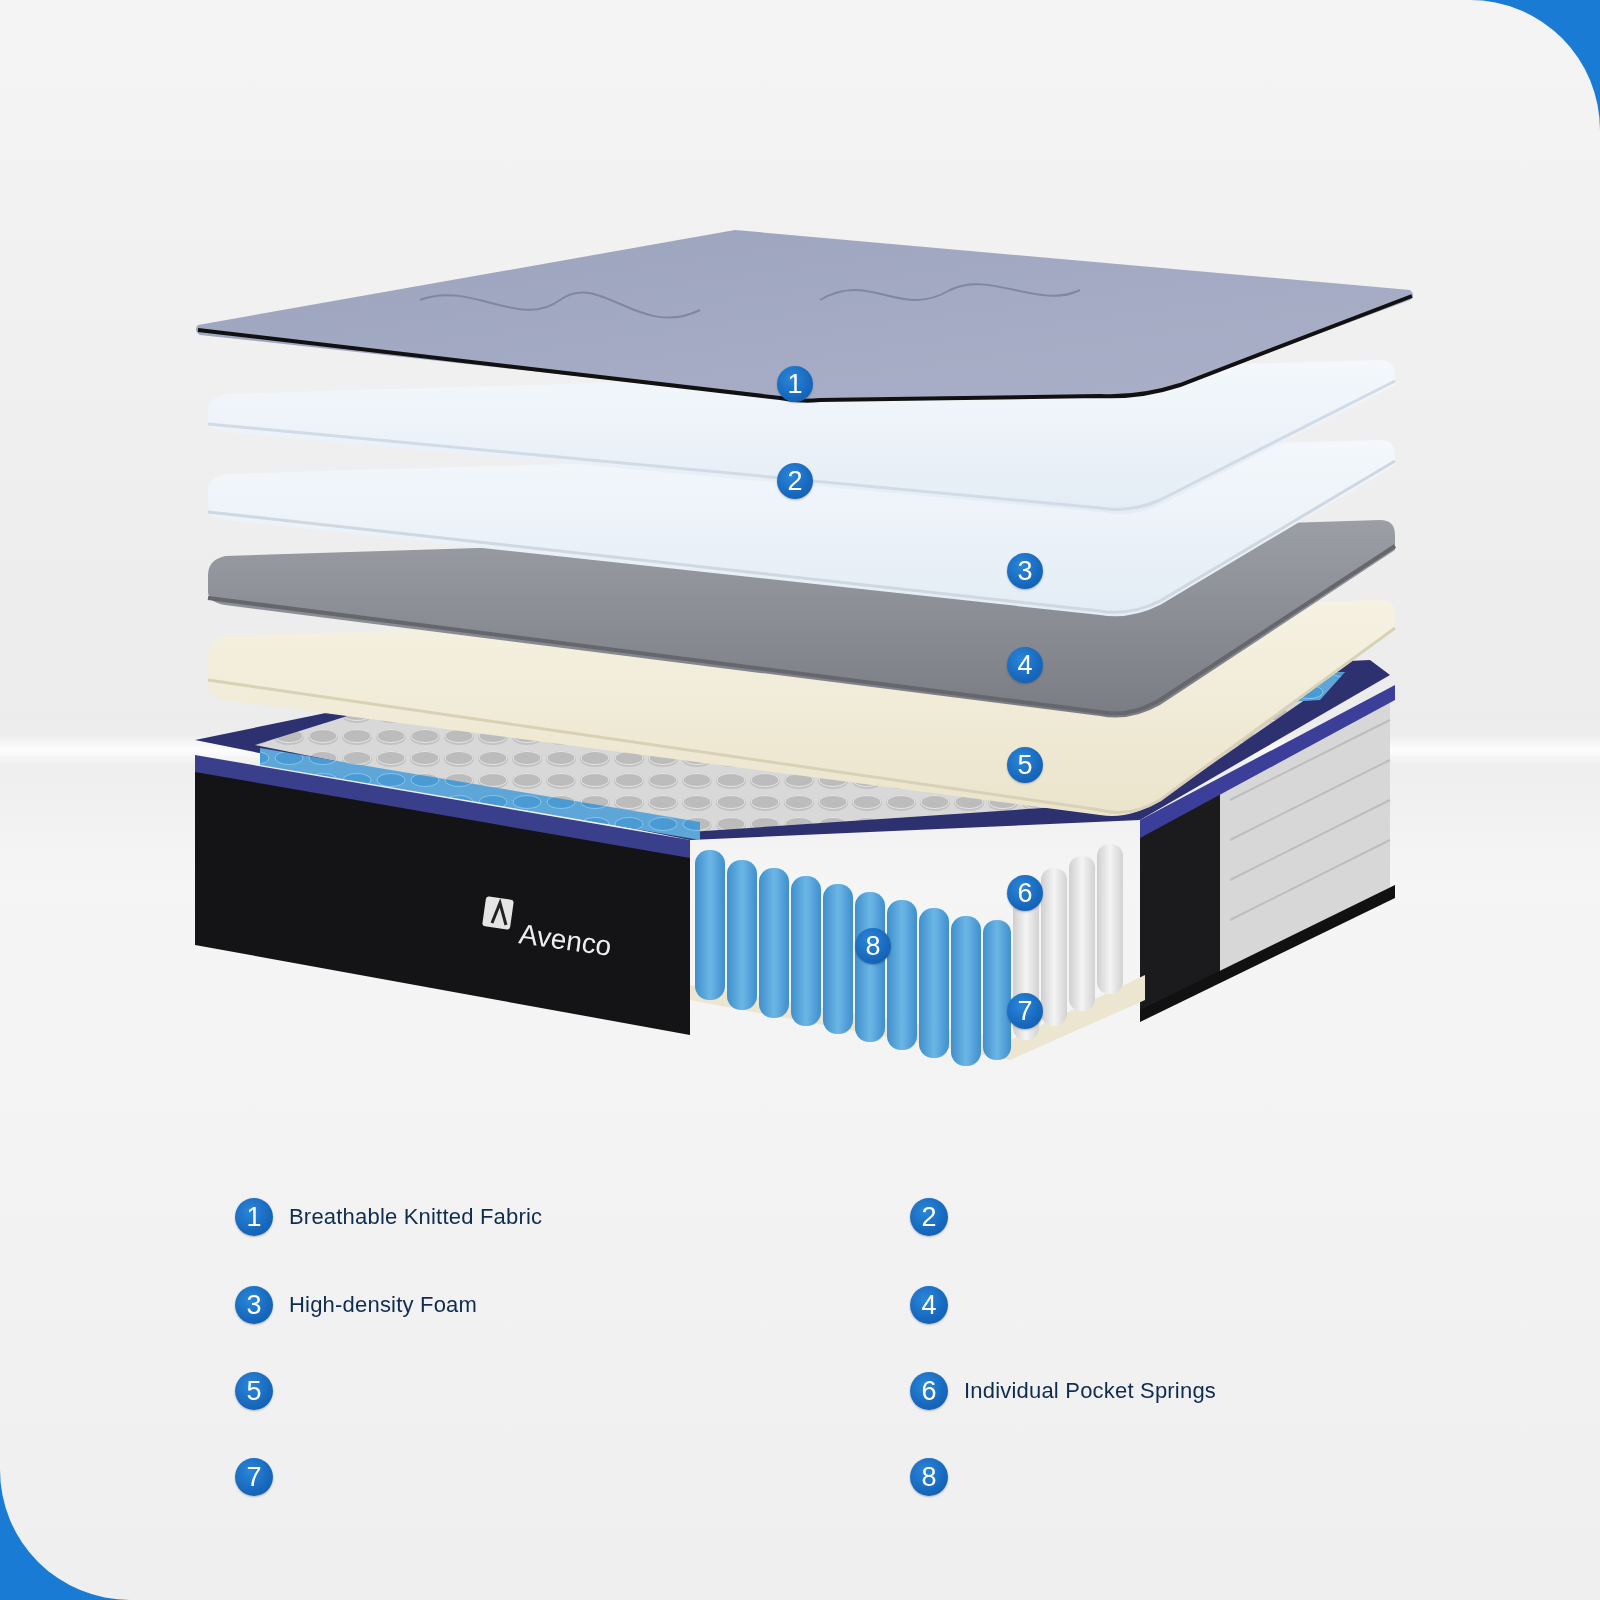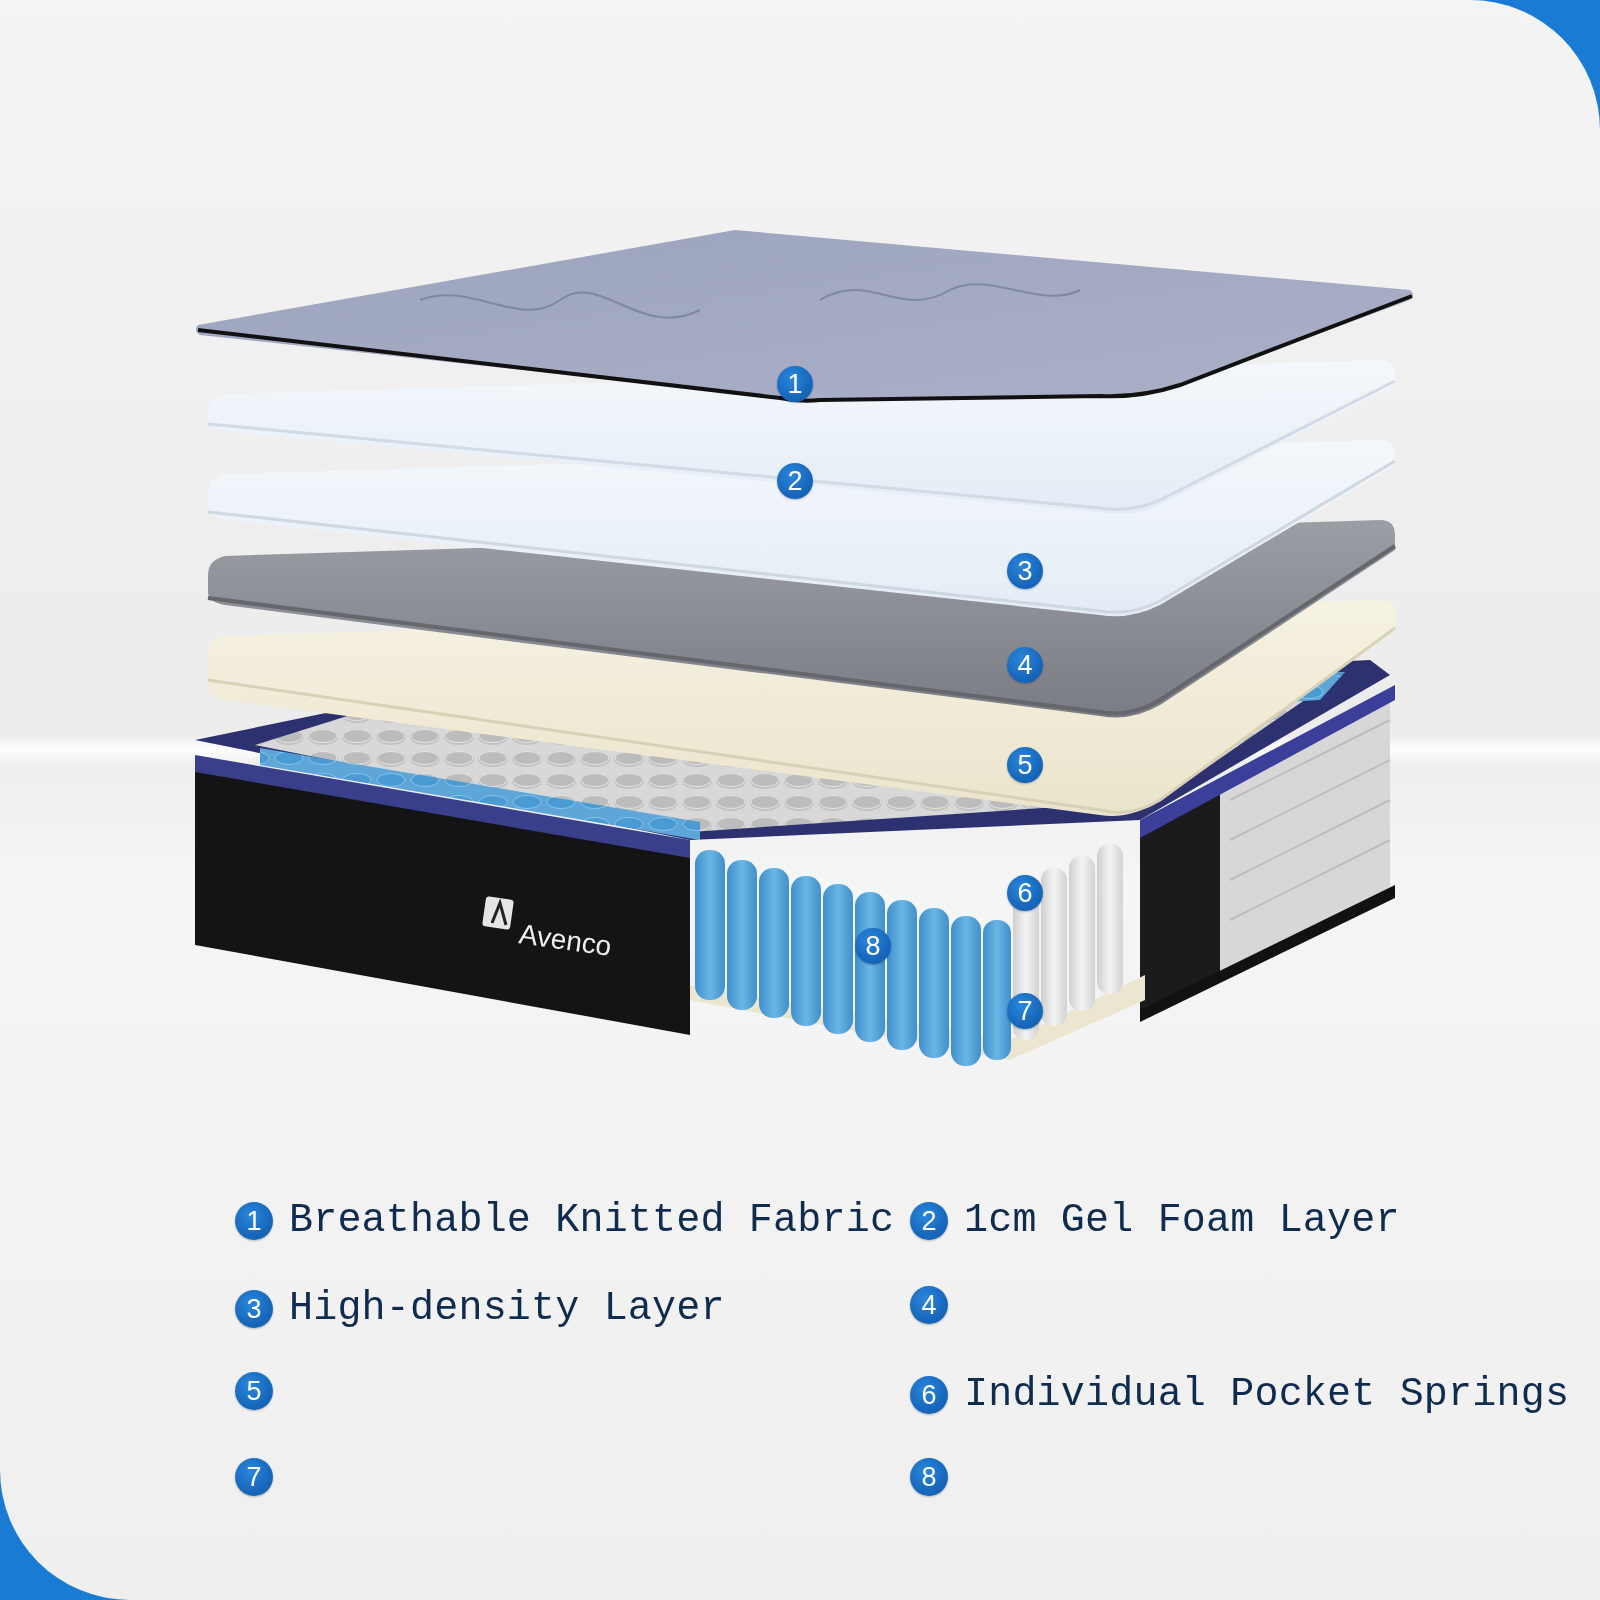--- a/index.html
+++ b/index.html
@@ -4,21 +4,21 @@
 <style>
   html, body { margin:0; padding:0; }
   body { width:1600px; height:1600px; position:relative; overflow:hidden; background:#1a7bd4; font-family:"Liberation Sans", sans-serif; }
   .card { position:absolute; left:0; top:0; width:1600px; height:1600px; background:linear-gradient(180deg,#f4f4f4 0%,#ececec 45%,#f5f5f5 55%,#efefef 100%); border-top-right-radius:130px; border-bottom-left-radius:130px; overflow:hidden; }
   .backdrop-line { position:absolute; left:0; right:0; top:735px; height:30px; background:linear-gradient(180deg,rgba(255,255,255,0) 0%, rgba(255,255,255,.9) 50%, rgba(255,255,255,0) 100%); }
   svg.illu { position:absolute; left:0; top:0; }
   .badge { position:absolute; width:36px; height:36px; border-radius:50%; background:radial-gradient(circle at 40% 35%, #2a86d9 0%, #1768bd 60%, #0f58a8 100%); color:#fff; font-family:"Liberation Sans", sans-serif; font-size:27px; line-height:36px; text-align:center; box-shadow:0 1px 2px rgba(0,0,0,.25); }
   .legend { position:absolute; left:0; top:0; }
   .legend-item { position:absolute; display:flex; align-items:center; }
   .legend-item .badge { position:static; width:38px; height:38px; line-height:38px; font-size:27px; margin-right:16px; }
-  .legend-item .label { color:#0f2c4f; font-size:40px; font-family:Liberation Mono, monospace; letter-spacing:0.2px; white-space:nowrap; }
+  .legend-item .label { color:#0f2c4f; font-size:22px; font-family:Liberation Sans, sans-serif; letter-spacing:0.2px; white-space:nowrap; }
 </style>
 </head>
 <body>
 
 <div class="card">
   <div class="backdrop-line"></div>
 
   <svg class="illu" width="1600" height="1600" viewBox="0 0 1600 1600">
     <defs>
       <linearGradient id="knit" x1="0" y1="0" x2="1" y2="1">
@@ -141,25 +141,24 @@
   <div class="badge" style="left:1007px;top:993px;">7</div>
   <div class="badge" style="left:855px;top:928px;">8</div>
 
   <div class="legend">
     <div class="legend-item" style="left:235px;top:1198px;">
       <span class="badge">1</span>
       <span class="label">Breathable Knitted Fabric</span>
     </div>
     <div class="legend-item" style="left:910px;top:1198px;">
       <span class="badge">2</span>
-      <span class="label">1cm Gel Foam Layer</span>
     </div>
     <div class="legend-item" style="left:235px;top:1286px;">
       <span class="badge">3</span>
-      <span class="label">High-density Layer</span>
+      <span class="label">High-density Foam</span>
     </div>
     <div class="legend-item" style="left:910px;top:1286px;">
       <span class="badge">4</span>
     </div>
     <div class="legend-item" style="left:235px;top:1372px;">
       <span class="badge">5</span>
     </div>
     <div class="legend-item" style="left:910px;top:1372px;">
       <span class="badge">6</span>
       <span class="label">Individual Pocket Springs</span>

